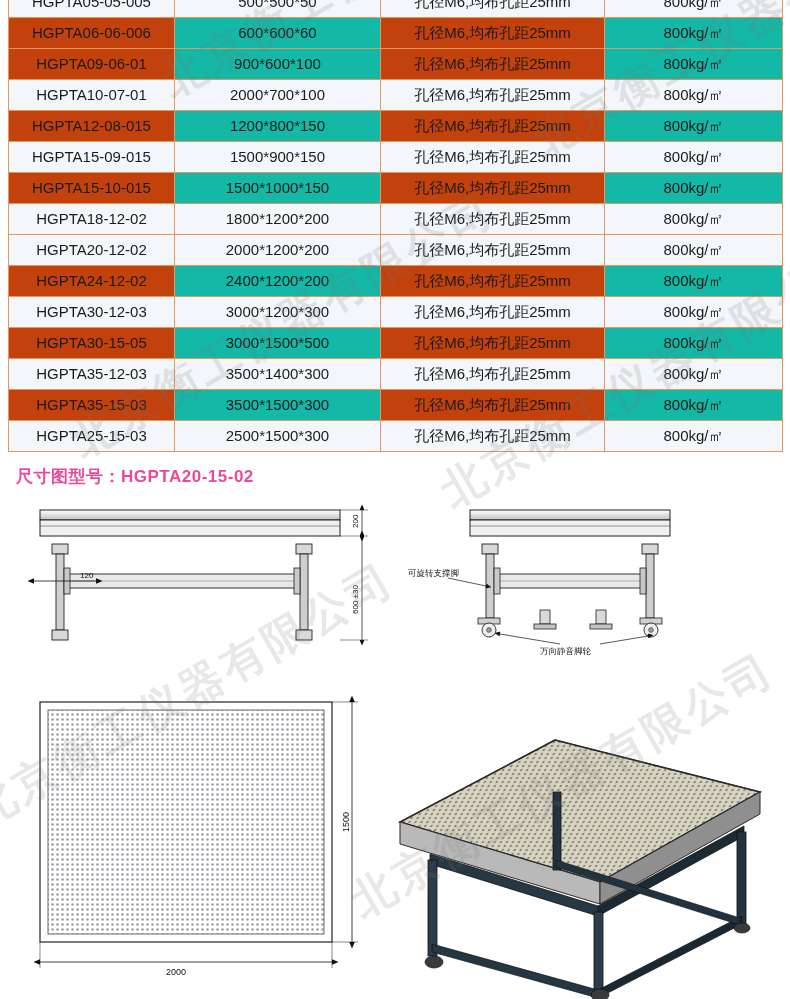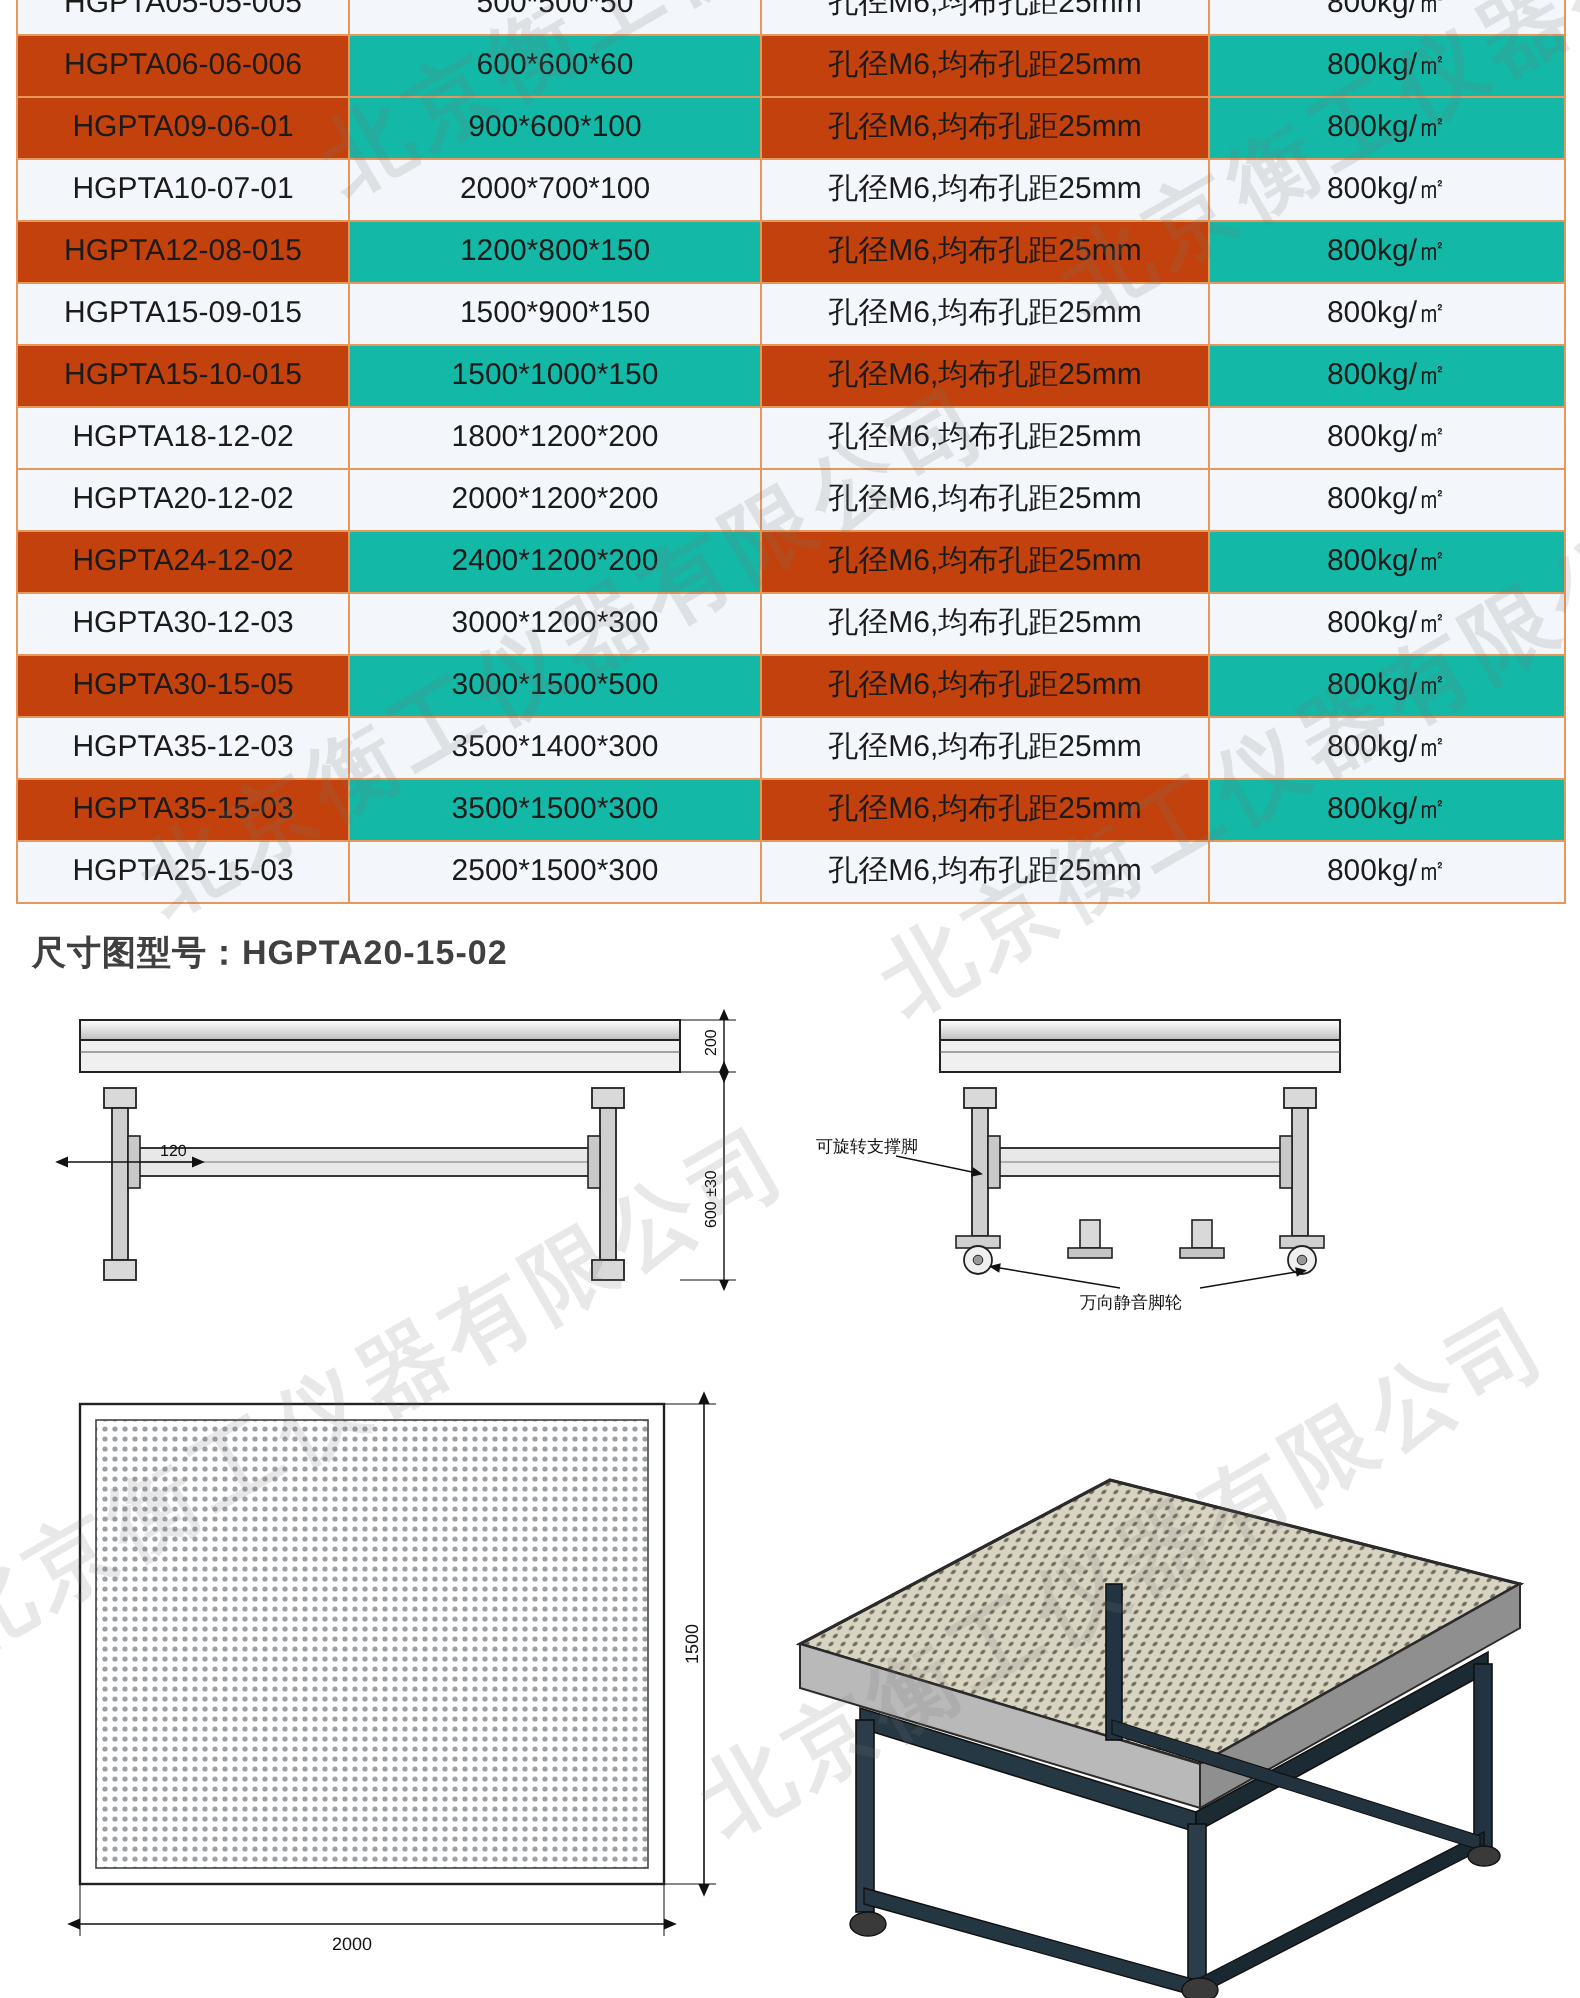--- a/index.html
+++ b/index.html
@@ -46,21 +46,21 @@
   .row-odd .cell-size, .row-odd .cell-load  { background: #f3f7fb; }
   .row-even .cell-size, .row-even .cell-load { background: #14b8a6; }
 
   
   .dim-title {
     position: absolute;
     left: 16px;
     top: 465px;
     font-size: 17px;
     font-weight: bold;
-    color: #404040;
+    color: #ec4899;
     letter-spacing: 0.5px;
   }
 
   
   .draw-area {
     position: absolute;
     left: 0;
     top: 492px;
     width: 672px;
     height: 507px;

